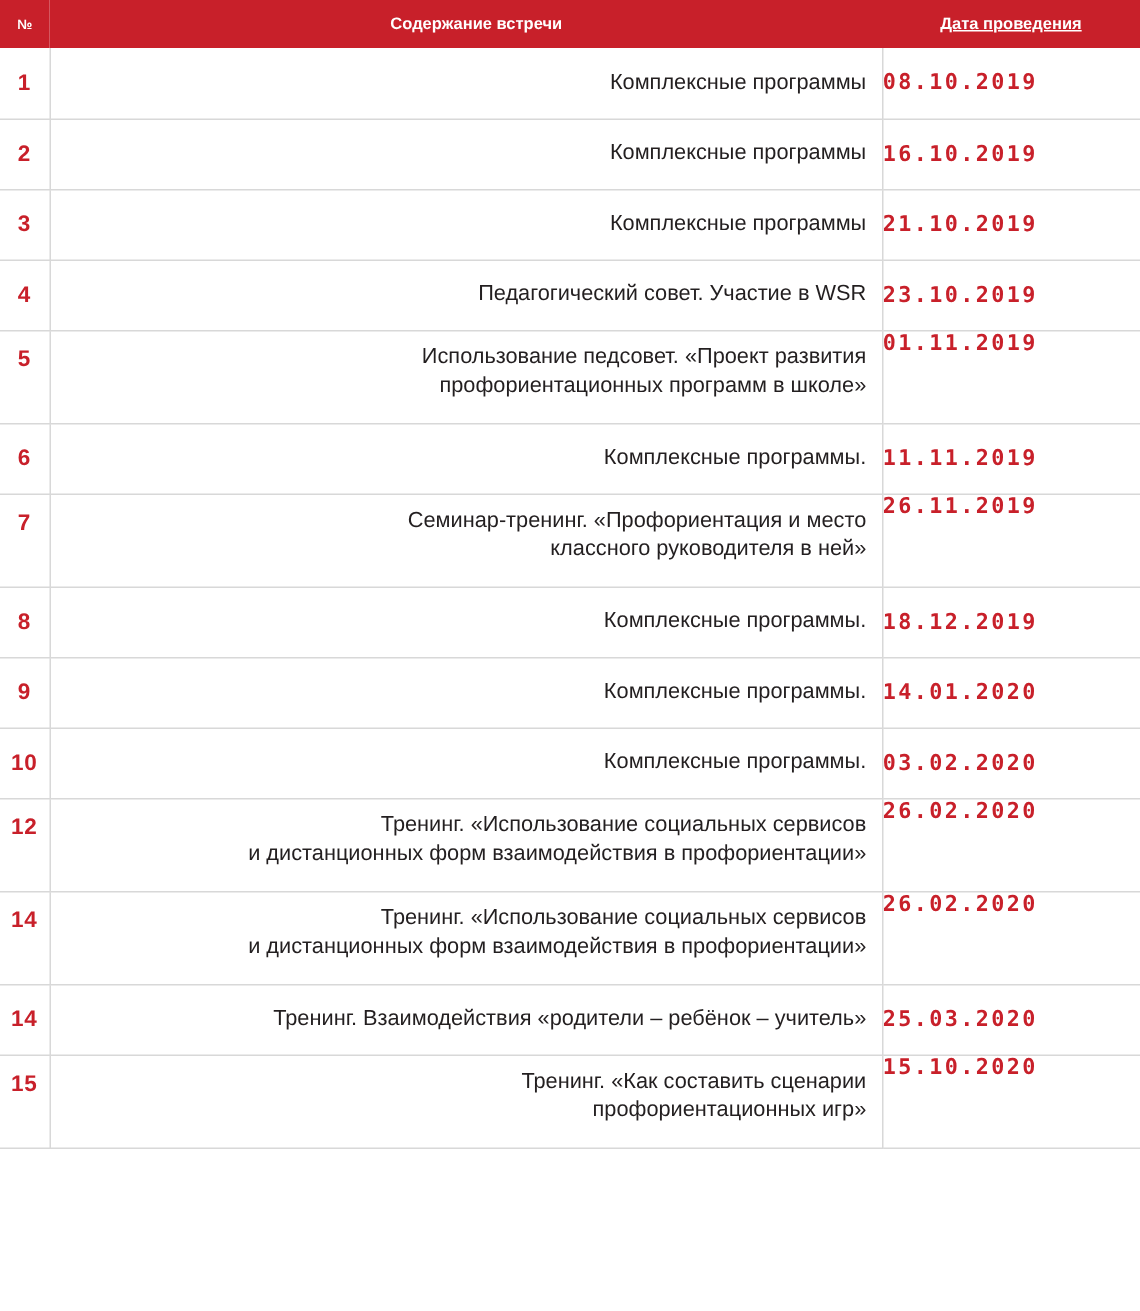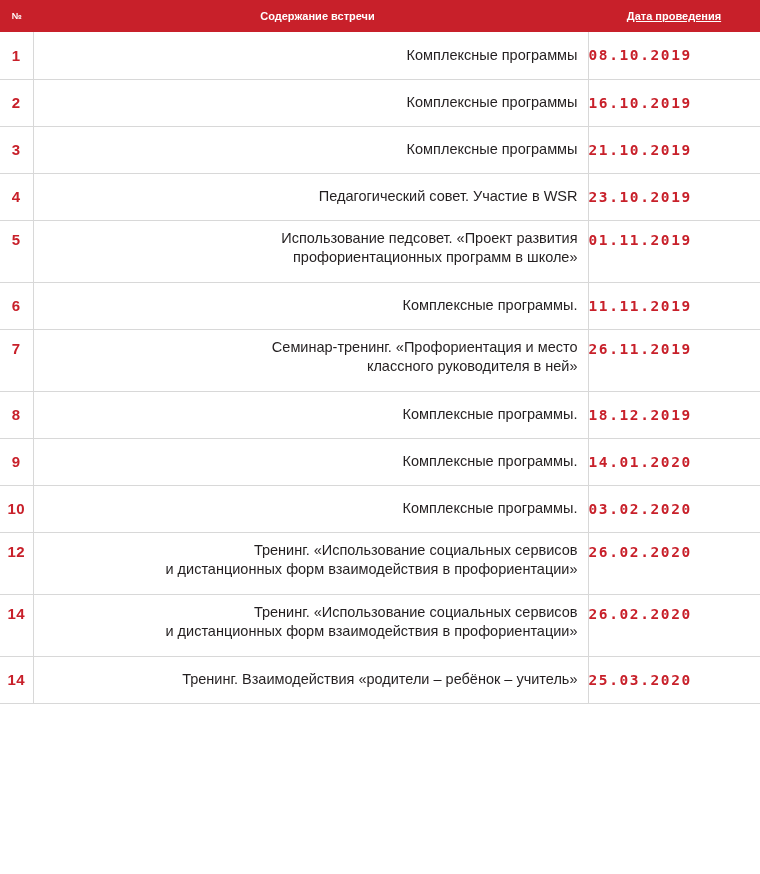--- a/index.html
+++ b/index.html
@@ -71,21 +71,21 @@
   }
   td.date {
     color: #c8202a;
     font-size: 14.5px;
     font-weight: bold;
     text-align: left;
     letter-spacing: 1.6px;
     font-family: "DejaVu Sans Mono", monospace;
     vertical-align: middle;
   }
-  tr.tall td.date { vertical-align: top; padding-top: 11px; }
+  tr.tall td.date { vertical-align: top; padding-top: 0; }
   tr.tall td.num { vertical-align: top; padding-top: 10px; }
   tr.tall td.content { vertical-align: top; }
   tbody tr { height: 47px; }
   tbody tr.tall { height: 62px; }
   .line2 { display: block; }
 </style>
 </head>
 <body>
 
 <table class="schedule">
@@ -160,14 +160,19 @@
       <tr class="tall">
         <td class="num">14</td>
         <td class="content"><span class="line1">Тренинг. «Использование социальных сервисов</span><span class="line2">и дистанционных форм взаимодействия в профориентации»</span></td>
         <td class="date">26.02.2020</td>
       </tr>
       <tr>
         <td class="num">14</td>
         <td class="content"><span class="line1">Тренинг. Взаимодействия «родители – ребёнок – учитель»</span></td>
         <td class="date">25.03.2020</td>
       </tr>
+      <tr class="tall">
+        <td class="num">15</td>
+        <td class="content"><span class="line1">Тренинг.  «Как составить сценарии</span><span class="line2">профориентационных игр»</span></td>
+        <td class="date">15.10.2020</td>
+      </tr>
     </tbody>
 </table>
 
 </body></html>

